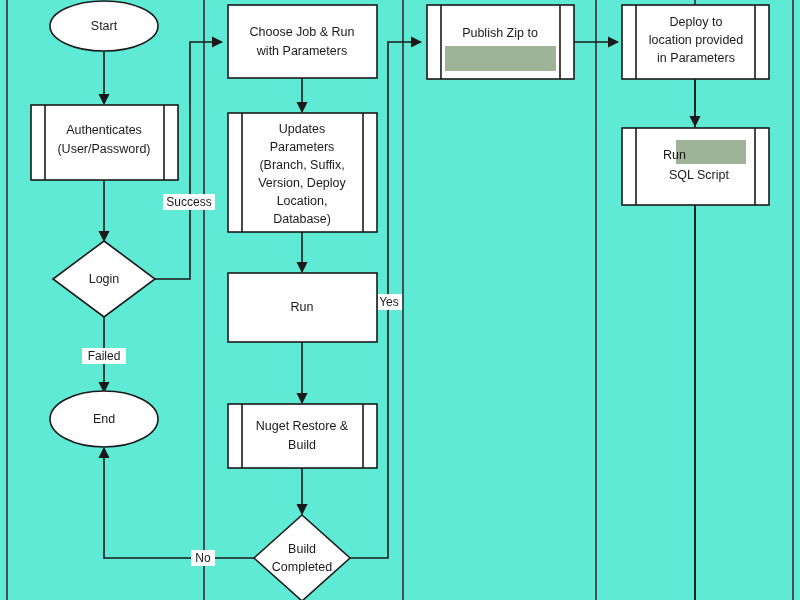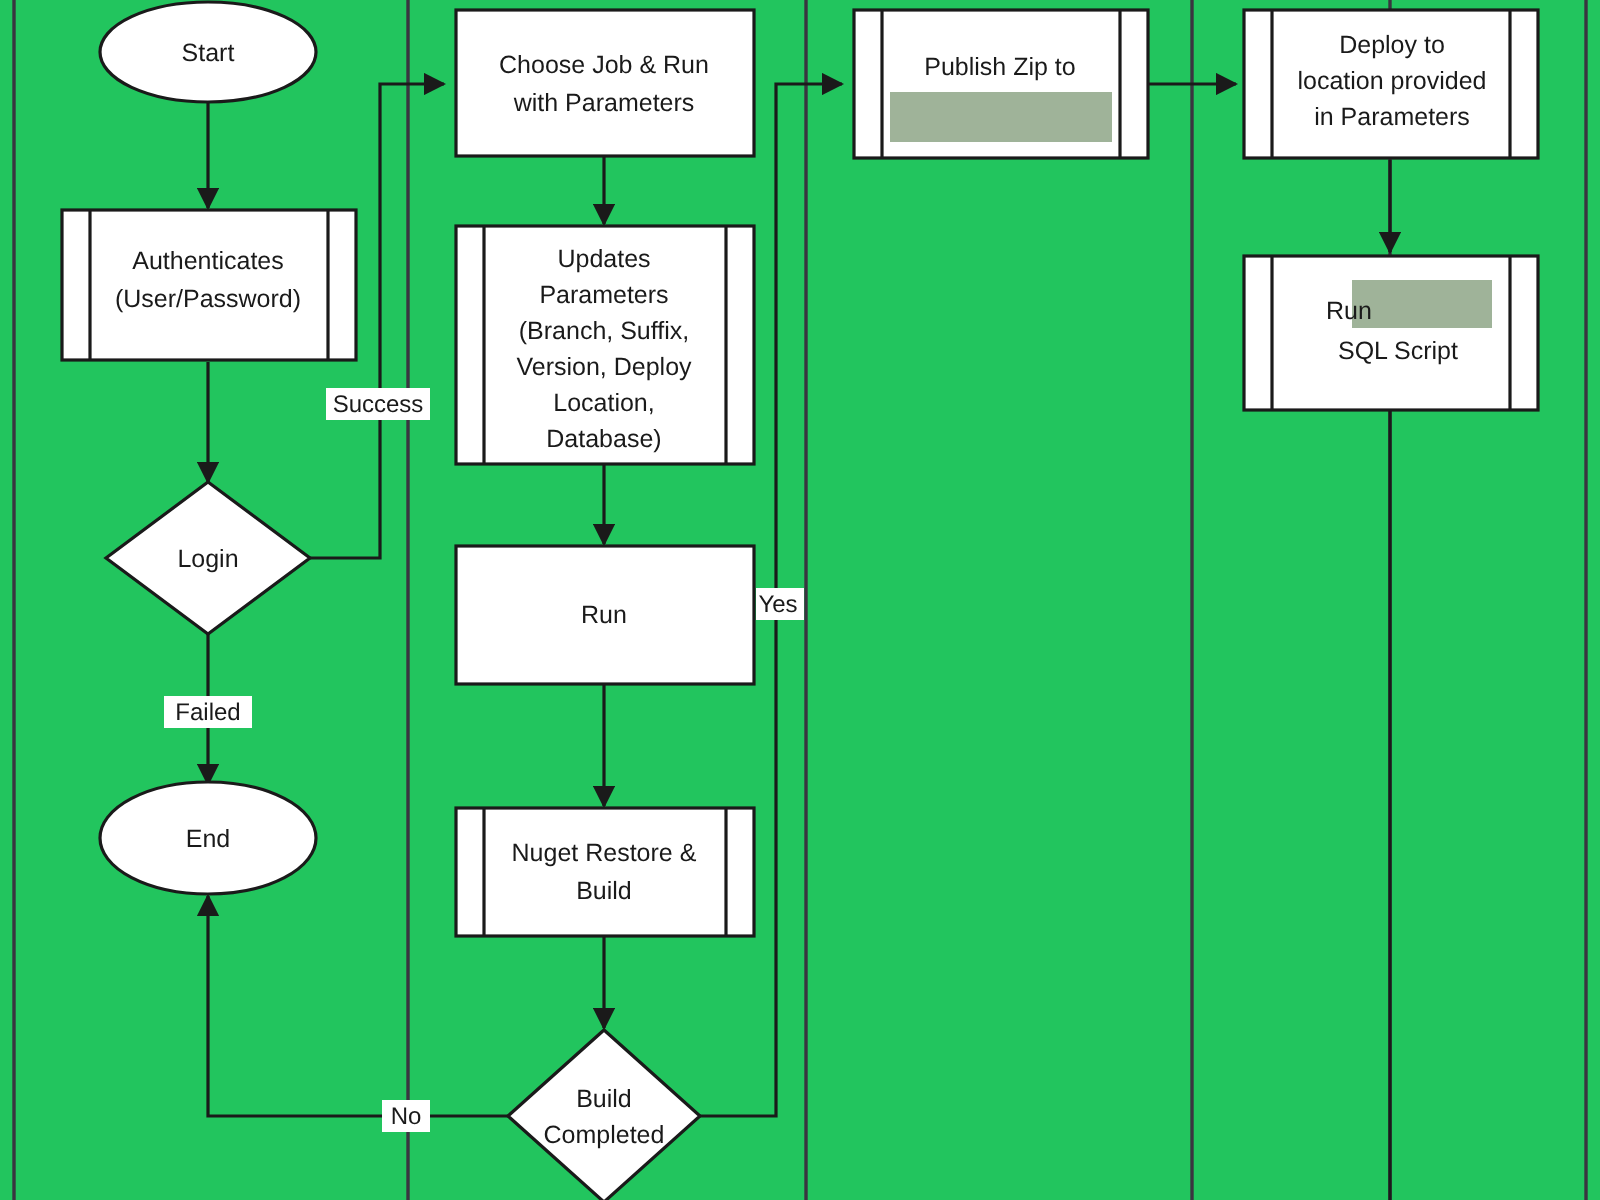--- a/index.html
+++ b/index.html
@@ -7,21 +7,21 @@
     padding: 0;
     background: #ffffff;
   }
   body {
     font-family: "Liberation Sans", sans-serif;
   }
   #canvas {
     position: relative;
     width: 800px;
     height: 600px;
-    background: #22c55e;
+    background: #5eead4;
     overflow: hidden;
   }
   #canvas svg {
     position: absolute;
     top: 0;
     left: 0;
   }
   .nodeText {
     font-family: "Liberation Sans", sans-serif;
     font-size: 12.5px;

